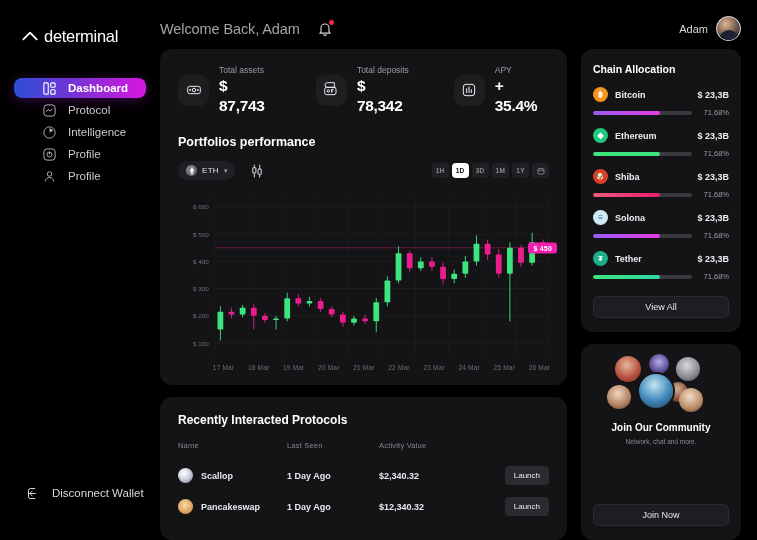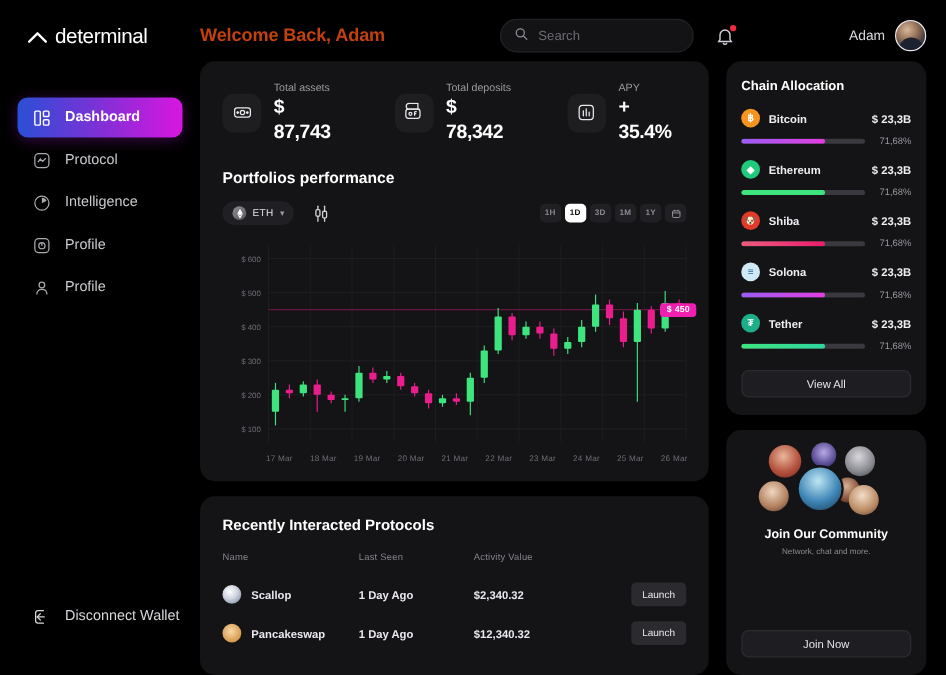--- a/index.html
+++ b/index.html
@@ -11,46 +11,46 @@
     -webkit-font-smoothing:antialiased;
   }
   .app { position:relative; width:757px; height:540px; display:flex; }
 
   
   .sidebar {
     width:160px; height:540px; background:#000000;
     display:flex; flex-direction:column; flex:0 0 160px;
     padding:20px 0 0 0; position:relative;
   }
-  .logo { display:flex; gap:4px; padding:0 0 0 20px; height:32px; }
+  .logo { display:flex; align-items:center; gap:4px; padding:0 0 0 20px; height:32px; }
   .logo-mark { width:20px; height:20px; display:block; }
   .logo-text { font-size:16.5px; letter-spacing:-0.3px; color:#fff; font-weight:400; }
   .nav { margin-top:26px; display:flex; flex-direction:column; gap:2px; padding:0 14px; }
   .nav-item {
     display:flex; align-items:center; gap:11px;
-    height:32px; padding:0 12px; border-radius:8px;
+    height:20px; padding:0 28px; border-radius:8px;
     color:#c9c9cf; font-size:11.5px; cursor:pointer;
   }
   .nav-item .ico { width:15px; height:15px; flex:0 0 15px; display:block; opacity:.85; }
   .nav-item.active {
     background:linear-gradient(90deg,#2b4fd6 0%,#7b31d6 48%,#d916e0 100%);
     color:#fff; font-weight:600; box-shadow:0 2px 12px rgba(160,30,200,.35);
   }
   .nav-item.active .ico { opacity:1; }
   .disconnect {
     position:absolute; left:14px; bottom:32px;
     display:flex; align-items:center; gap:11px;
     padding:0 12px; height:30px; color:#d7d7dc; font-size:11.5px; cursor:pointer;
   }
   .disconnect .ico { width:15px; height:15px; flex:0 0 15px; }
 
   
   .main { flex:1; display:flex; flex-direction:column; padding:14px 16px 0 0; }
   .topbar { display:flex; align-items:center; height:40px; padding-left:0; }
-  .welcome { font-size:14.5px; font-weight:700; color:#c2410c; letter-spacing:-0.1px; }
+  .welcome { font-size:14.5px; font-weight:400; color:#a3a3a3; letter-spacing:-0.1px; }
   .search-wrap {
     margin-left:auto; position:relative; width:155px; height:27px;
     background:#131316; border:1px solid #232327; border-radius:14px;
     display:flex; align-items:center; padding:0 10px; gap:8px;
   }
   .search-wrap svg { width:12px; height:12px; flex:0 0 12px; }
   .search-input {
     background:transparent; border:none; outline:none;
     color:#e6e6ea; font-size:10.5px; font-family:inherit; width:100%;
   }
@@ -256,29 +256,20 @@
       </span>
       <span>Disconnect Wallet</span>
     </div>
   </aside>
 
   <div class="main">
 
     <header class="topbar">
       <div class="welcome">Welcome Back, Adam</div>
 
-      <div class="search-wrap">
-        <span>
-          <svg viewBox="0 0 24 24" fill="none" stroke="#8d8d96" stroke-width="2">
-              <circle cx="10.5" cy="10.5" r="6.5"></circle>
-              <line x1="15.5" y1="15.5" x2="21" y2="21" stroke-linecap="round"></line>
-            </svg>
-        </span>
-        <input class="search-input" value="" placeholder="Search" style="">
-      </div>
 
       <div class="bell">
         <span>
           <svg viewBox="0 0 24 24" fill="none" stroke="#d2d2d9" stroke-width="1.7" stroke-linecap="round">
               <path d="M18 16 V10.5 A6 6 0 0 0 6 10.5 V16 L4.5 18.2 H19.5 Z"></path>
               <path d="M10 20.5 A2.3 2.3 0 0 0 14 20.5"></path>
             </svg>
         </span>
         <span class="dot"></span>
       </div>

